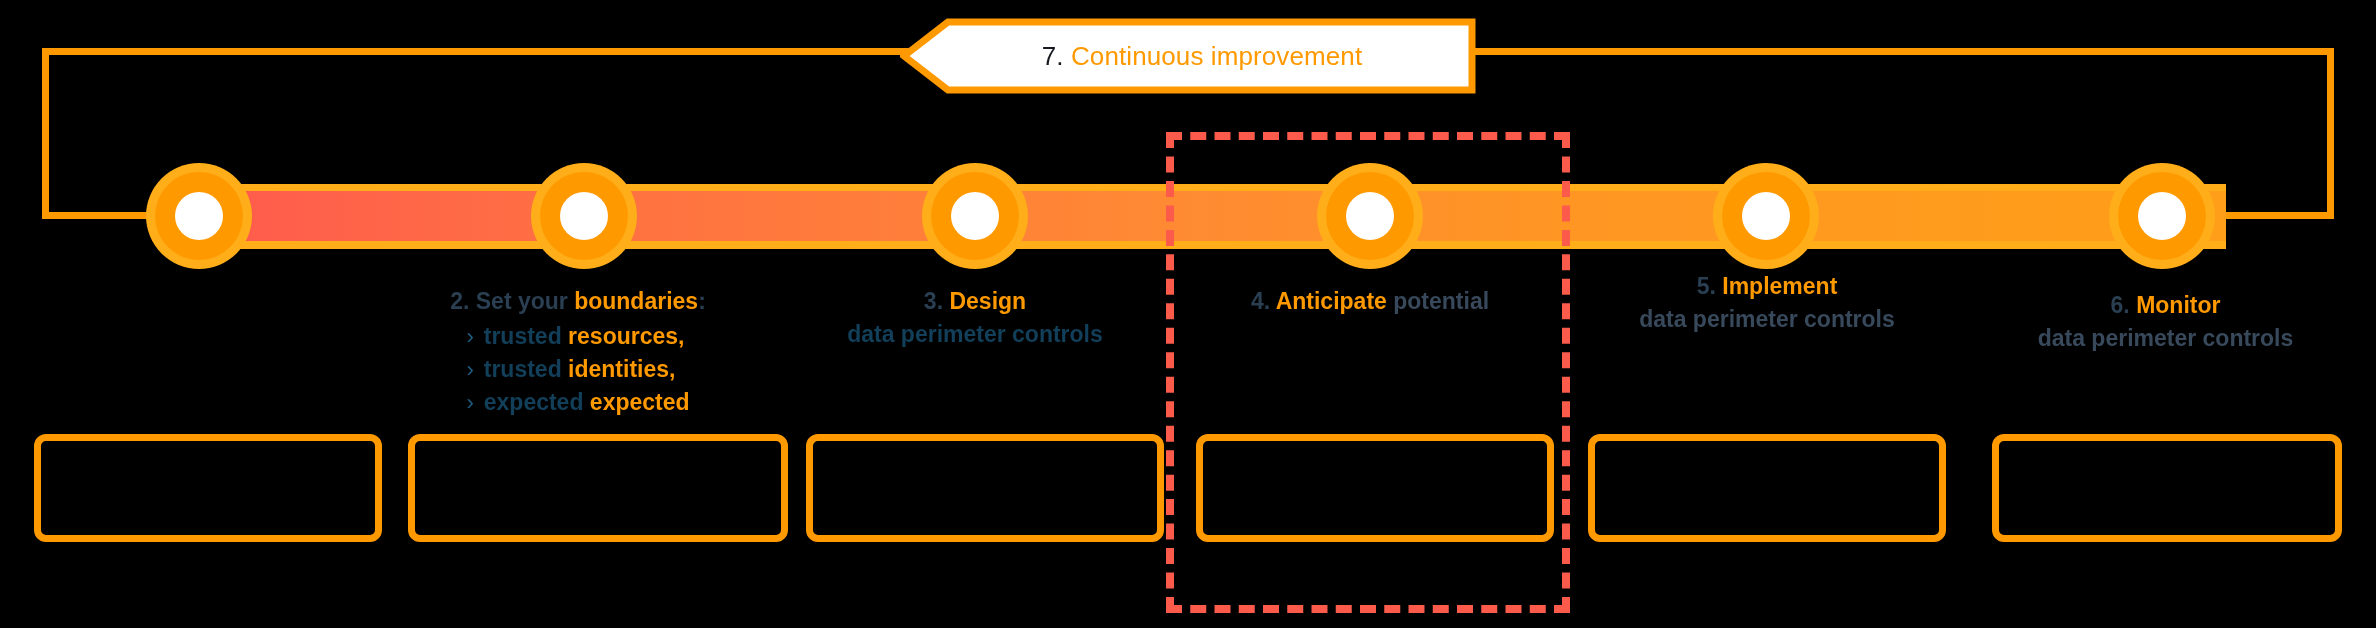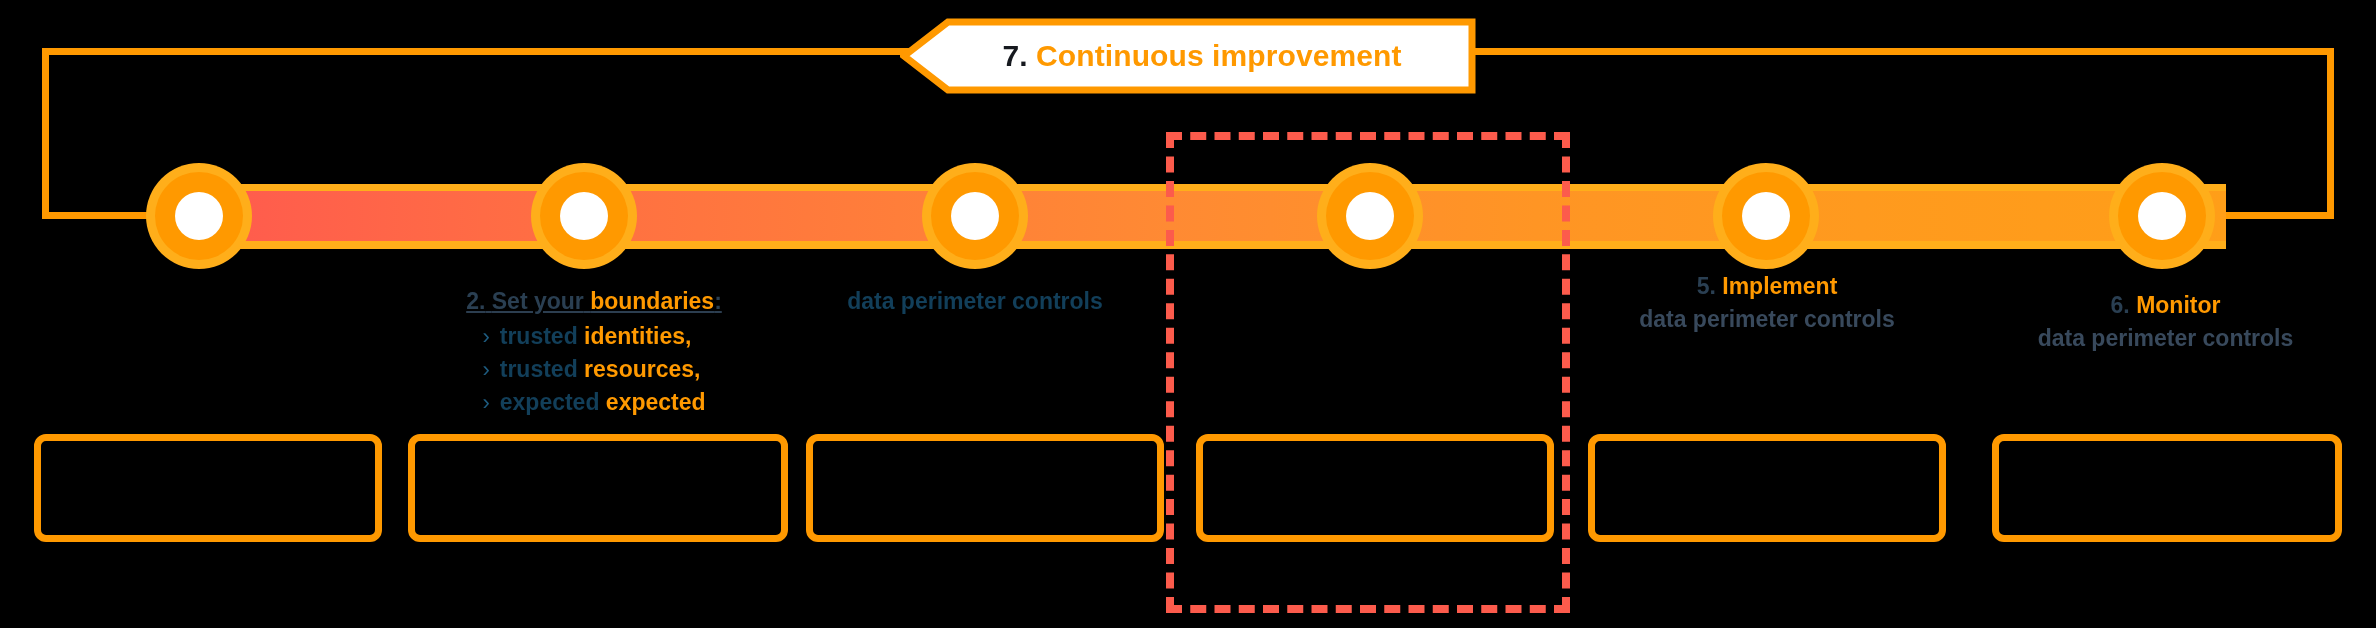--- a/index.html
+++ b/index.html
@@ -49,22 +49,22 @@
     width:576px;
     height:76px;
     display:flex;
     align-items:center;
     justify-content:center;
   }
   .banner svg{position:absolute;left:0;top:0;}
   .banner-text{
     position:relative;
     z-index:2;
-    font-size:30px;
-    font-weight:bold;
+    font-size:26px;
+    font-weight:normal;
     letter-spacing:.1px;
     white-space:nowrap;
     padding-left:28px;
   }
   .banner-num{color:#16191F;}
   .banner-label{color:#FF9900;}
 
   
   .rail{
     position:absolute;
@@ -208,49 +208,58 @@
         <div class="node-dot"></div>
       </div>
   </div>
   <div class="node" style="left:2162px;top:216px;">
     <div class="node-inner">
         <div class="node-dot"></div>
       </div>
   </div>
 
 
-  <div class="caption" style="left:404px;top:285px;width:380px;text-decoration:underline;">
+  <div class="caption" style="left:388px;top:285px;width:380px;">
     <div>
       <span class="c-dark">2.</span>
       <span class="c-dark">Set your</span>
       <span class="c-orange">boundaries</span><span class="c-dark">:</span>
     </div>
     <div class="bullets">
       <div class="bullet-row">
         <span class="chev">›</span><span class="c-navy">trusted</span>
-        <span class="c-orange">identities,</span>
+        <span class="c-orange">resources,</span>
       </div>
       <div class="bullet-row">
         <span class="chev">›</span><span class="c-navy">trusted</span>
-        <span class="c-orange">resources,</span>
+        <span class="c-orange">identities,</span>
       </div>
       <div class="bullet-row">
         <span class="chev">›</span><span class="c-navy">expected</span>
         <span class="c-orange">expected</span>
       </div>
     </div>
   </div>
 
   <div class="caption" style="left:790px;top:285px;width:370px;">
     <div>
+      <span class="c-dark">3.</span>
+      <span class="c-orange">Design</span>
+    </div>
+    <div>
       <span class="c-navy">data perimeter controls</span>
     </div>
   </div>
 
   <div class="caption" style="left:1185px;top:285px;width:370px;">
+    <div>
+      <span class="c-dark">4.</span>
+      <span class="c-orange">Anticipate</span>
+      <span class="c-slate">potential</span>
+    </div>
   </div>
 
   <div class="caption" style="left:1582px;top:270px;width:370px;">
     <div>
       <span class="c-dark">5.</span>
       <span class="c-orange">Implement</span>
     </div>
     <div>
       <span class="c-slate">data perimeter controls</span>
     </div>

